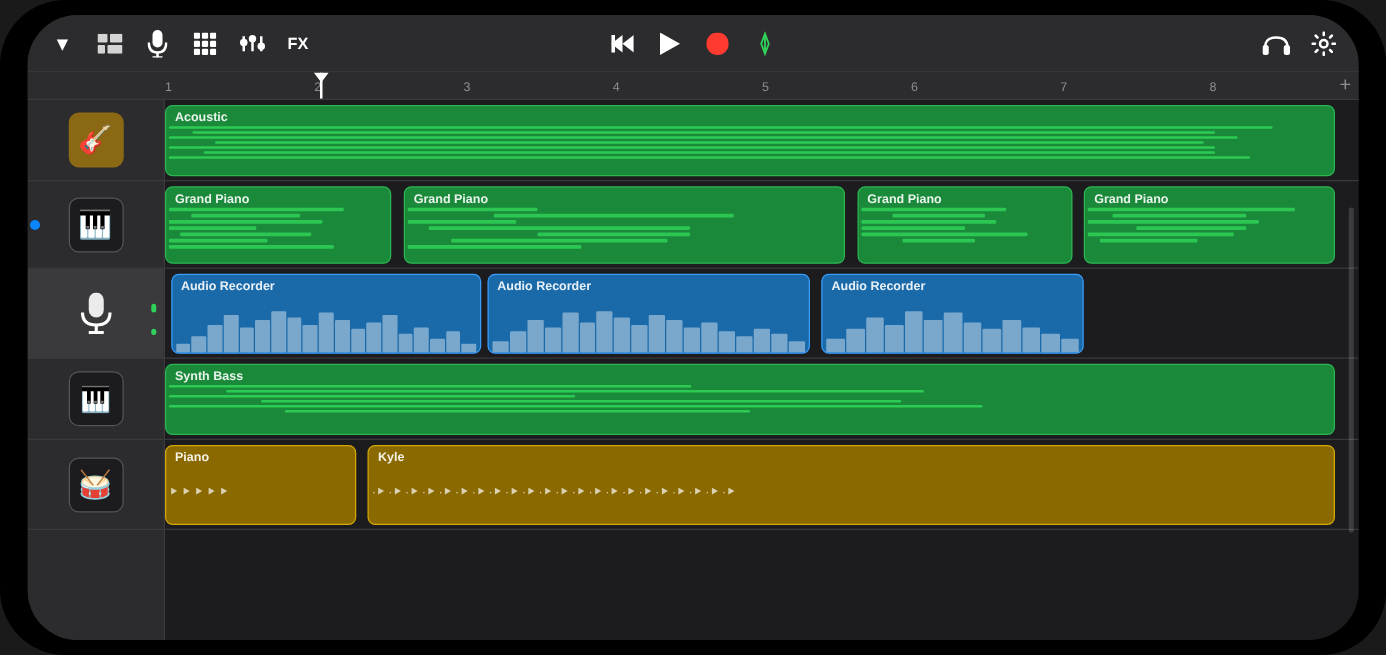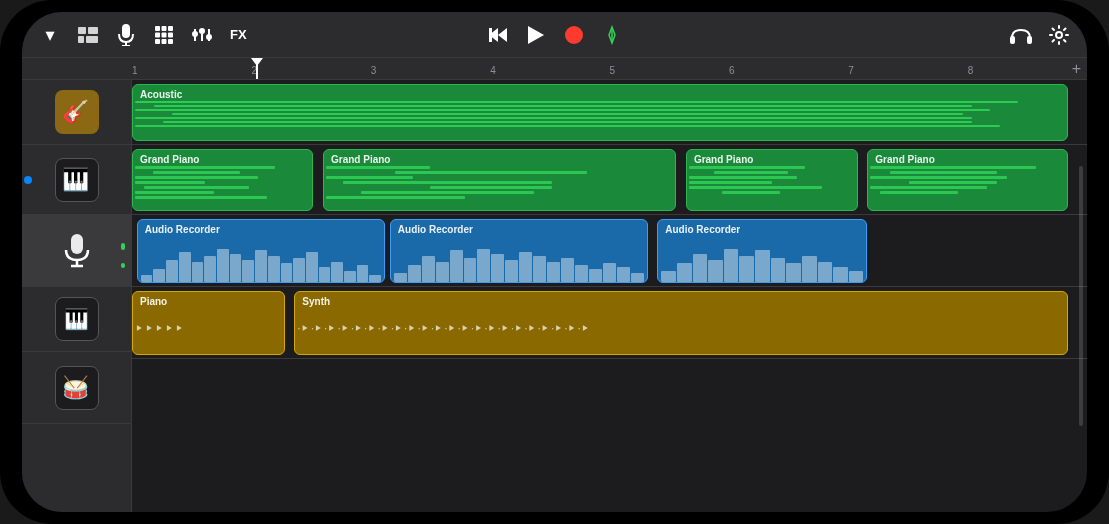--- a/index.html
+++ b/index.html
@@ -633,34 +633,47 @@
               <div class="wave-bar" style="height:65%"></div>
               <div class="wave-bar" style="height:50%"></div>
               <div class="wave-bar" style="height:70%"></div>
               <div class="wave-bar" style="height:55%"></div>
               <div class="wave-bar" style="height:40%"></div>
               <div class="wave-bar" style="height:30%"></div>
             </div>
           </div>
         </div>
 
+        <div class="track-row synth">
+          <div class="clip green" style="left:0%; width:98%; height:57px; top:4px;">
+            <span class="clip-label">Synth Bass</span>
+            <div class="acoustic-lines">
+              <div class="acoustic-line" style="width:45%; background:#30d158;"></div>
+              <div class="acoustic-line" style="width:60%; margin-left:5%; background:#30d158;"></div>
+              <div class="acoustic-line" style="width:35%; background:#30d158;"></div>
+              <div class="acoustic-line" style="width:55%; margin-left:8%; background:#30d158;"></div>
+              <div class="acoustic-line" style="width:70%; background:#30d158;"></div>
+              <div class="acoustic-line" style="width:40%; margin-left:10%; background:#30d158;"></div>
+            </div>
+          </div>
+        </div>
 
         <div class="track-row drums">
           <div class="clip gold" style="left:0%; width:16%; height:64px; top:4px;">
             <span class="clip-label">Piano</span>
             <div class="drum-wave">
               <span class="drum-arrow">⯈</span>
               <span class="drum-arrow">⯈</span>
               <span class="drum-arrow">⯈</span>
               <span class="drum-arrow">⯈</span>
               <span class="drum-arrow">⯈</span>
             </div>
           </div>
           <div class="clip gold" style="left:17%; width:81%; height:64px; top:4px;">
-            <span class="clip-label">Synth</span>
+            <span class="clip-label">Kyle</span>
             <div class="drum-wave" style="flex-wrap:nowrap; overflow:hidden;">
               <span class="drum-arrow">·⯈</span>
                 <span class="drum-arrow">·⯈</span>
               <span class="drum-arrow">·⯈</span>
                 <span class="drum-arrow">·⯈</span>
               <span class="drum-arrow">·⯈</span>
                 <span class="drum-arrow">·⯈</span>
               <span class="drum-arrow">·⯈</span>
                 <span class="drum-arrow">·⯈</span>
               <span class="drum-arrow">·⯈</span>

